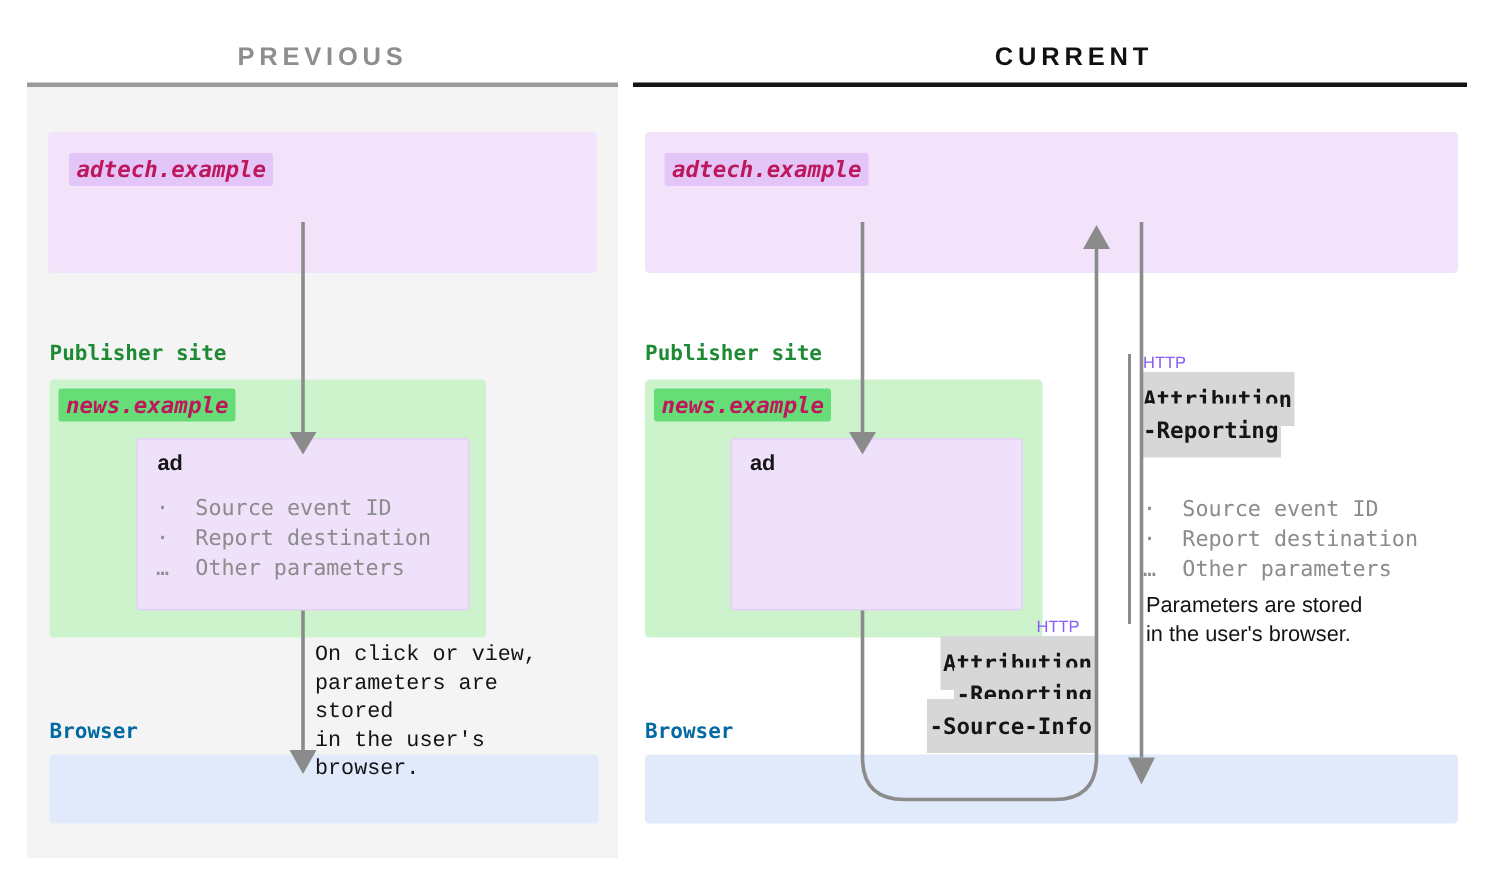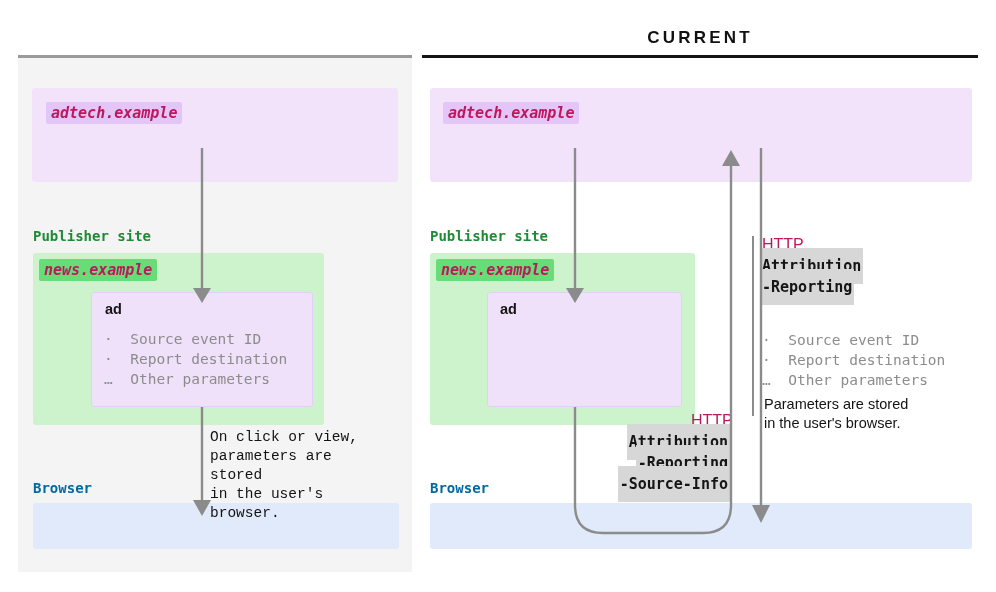--- a/index.html
+++ b/index.html
@@ -14,21 +14,21 @@
 
   
   .col-title{
     position:absolute;
     text-align:center;
     font-size:17px;
     letter-spacing:3.2px;
     font-weight:bold;
   }
   .col-title.prev{left:18px;top:28px;width:394px;color:#8e8e8e;}
-  .col-title.curr{left:422px;top:28px;width:556px;color:#111111;}
+  .col-title.curr{left:438px;top:28px;width:556px;color:#111111;}
 
   .rule{position:absolute;height:3px;}
   .rule.prev{left:18px;top:55px;width:394px;background:#9a9a9a;}
   .rule.curr{left:422px;top:55px;width:556px;background:#141414;}
 
   
   .panel-bg{position:absolute;background:#f4f4f4;}
   .panel-bg.prev{left:18px;top:58px;width:394px;height:514px;}
 
   
@@ -84,22 +84,22 @@
     font-family:"Liberation Sans", sans-serif;
     font-size:14.5px;
     line-height:19px;
     color:#131313;
     white-space:pre-line;
   }
 
   .http-word{
     position:absolute;
     font-family:"Liberation Sans", sans-serif;
-    font-size:16px;
-    color:#be185d;
+    font-size:11px;
+    color:#8b5cf6;
     white-space:nowrap;
   }
   .hdr-stack{position:absolute;white-space:nowrap;}
   .hdr-stack .hdr-line{
     font-family:"DejaVu Sans Mono", monospace;
     font-size:15px;
     font-weight:bold;
     color:#151515;
     line-height:21px;
     display:block;
@@ -110,20 +110,21 @@
 
   .divider-v{position:absolute;width:3px;background:#8b8b8b;}
 
   svg.arrows{position:absolute;left:0;top:0;width:996px;height:592px;overflow:visible;}
 </style>
 </head>
 <body>
 
 <div class="stage">
 
+  <div class="col-title prev">PREVIOUS</div>
   <div class="rule prev"></div>
 
   <div class="col-title curr">CURRENT</div>
   <div class="rule curr"></div>
 
   <div class="panel-bg prev"></div>
 
   <div class="box adtech" style="left:32px;top:88px;width:366px;height:94px;"></div>
   <div class="token purple" style="left:46px;top:102px;">adtech.example</div>
 

